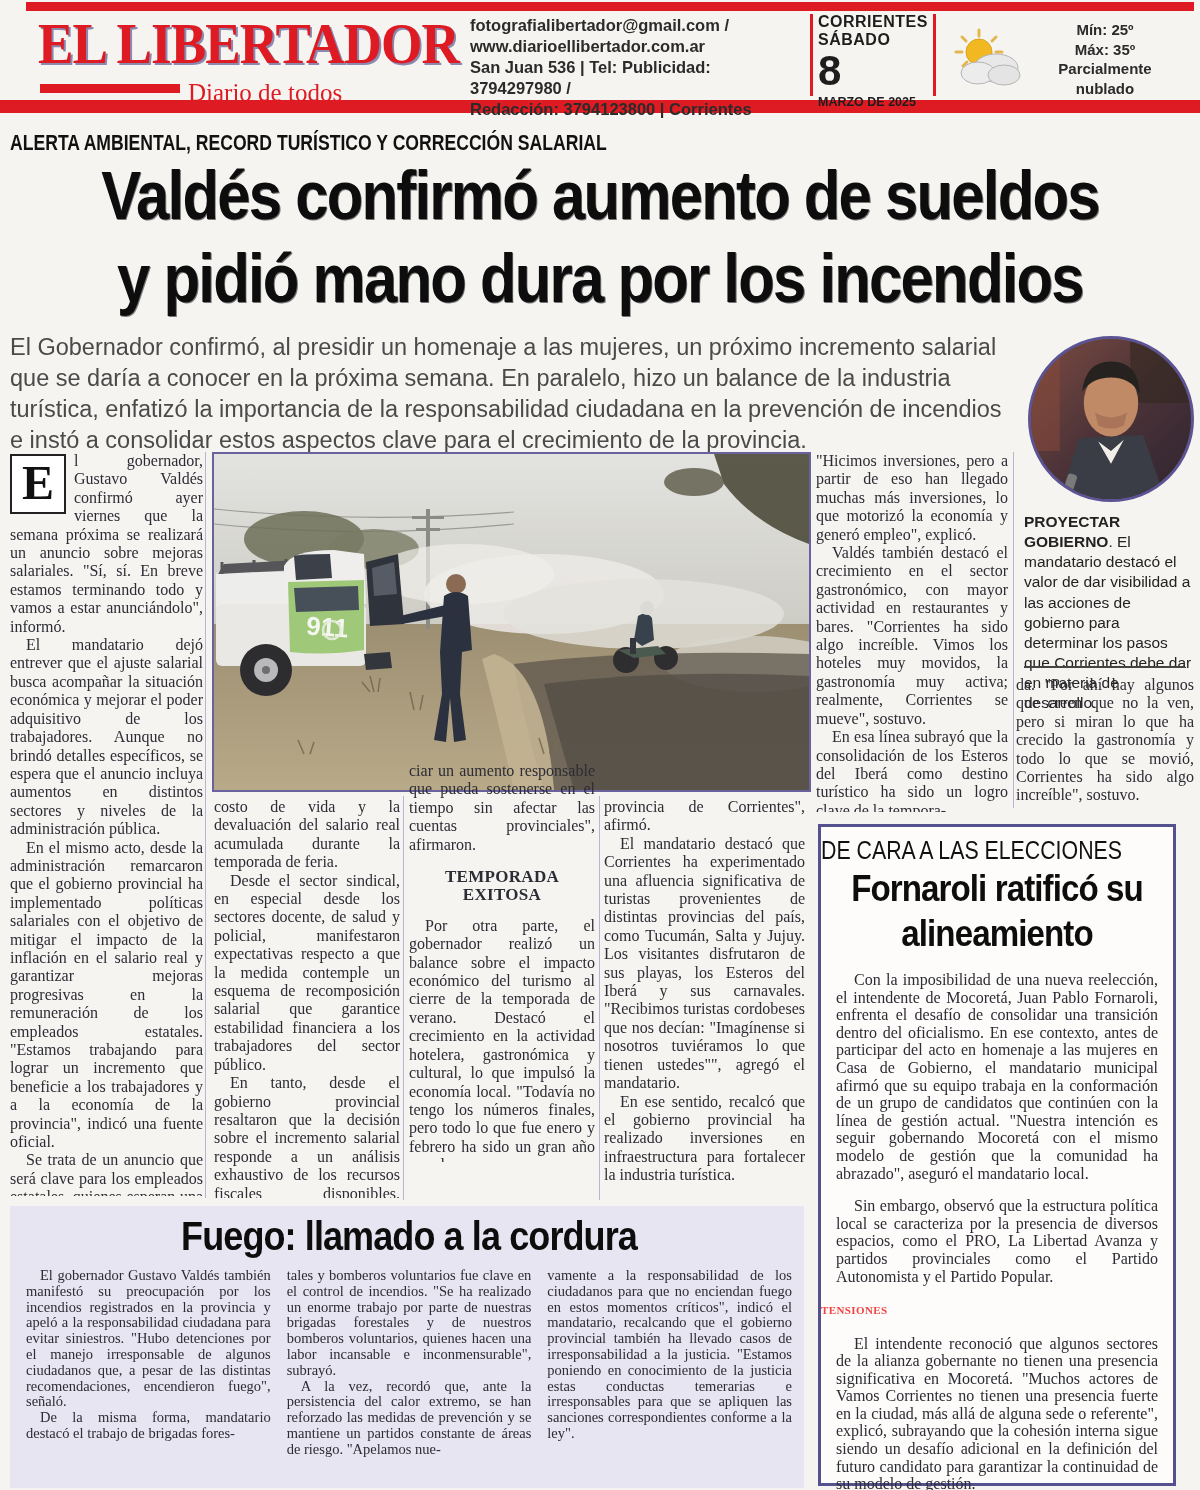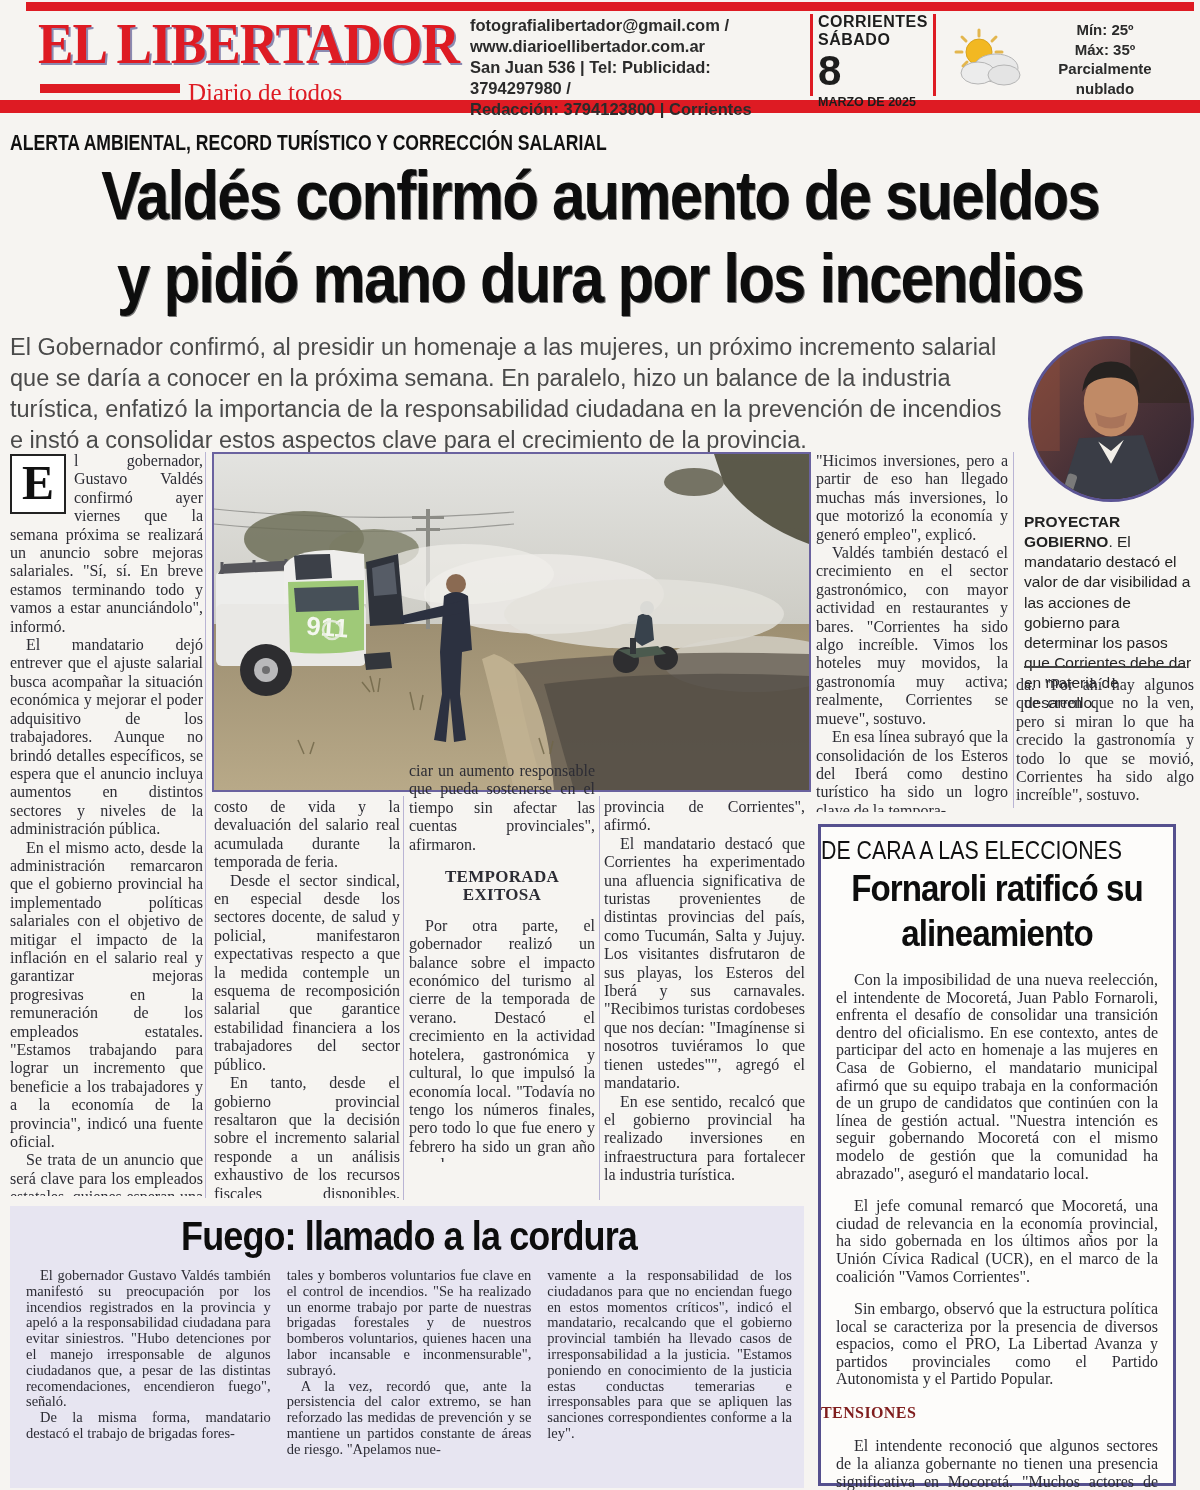--- a/index.html
+++ b/index.html
@@ -113,22 +113,22 @@
   }
   .elections-headline{
     text-align:center;font-size:36px;font-weight:700;color:#0d0d0d;
     line-height:1.25;letter-spacing:-1px;
     transform:scaleX(0.92);transform-origin:center;white-space:nowrap;
   }
   #elections-body{margin-top:6px;}
   #elections-body p{margin:15px;text-indent:18px;}
   #elections-body .serif-p{font-size:16px;line-height:17.6px;}
   #elections-subhead{
-    font-family:"Liberation Serif",serif;font-weight:700;font-size:16px;
-    margin:16px 0 14px 0;letter-spacing:0.4px;color:#7f1d1d;
+    font-family:"Liberation Serif",serif;font-weight:700;font-size:11px;
+    margin:16px 0 14px 0;letter-spacing:0.4px;color:#ef4444;
   }
   
   #fire-box{
     left:10px;top:1206px;width:766px;height:266px;
     background:#e7e5f1;padding:6px 12px 10px 16px;
   }
   #fire-headline{
     text-align:center;font-size:40px;font-weight:700;color:#0d0d0d;
     letter-spacing:-1px;line-height:1.1;margin:2px 0 10px 0;
     transform:scaleX(0.9);transform-origin:center;white-space:nowrap;
@@ -345,21 +345,20 @@
 <div class="abs vdiv" id="vd2"></div>
 <div class="abs vdiv" id="vd3"></div>
 <div class="abs vdiv" id="vd4"></div>
 
 <div class="abs" id="elections-box">
   <div id="elections-kicker">DE CARA A LAS ELECCIONES</div>
   <div class="elections-headline">Fornaroli ratificó su</div>
   <div class="elections-headline">alineamiento</div>
   <div class="serif" id="elections-body">
     <p class="serif-p">Con la imposibilidad de una nueva reelección, el intendente de Mocoretá, Juan Pablo Fornaroli, enfrenta el desafío de consolidar una transición dentro del oficialismo. En ese contexto, antes de participar del acto en homenaje a las mujeres en Casa de Gobierno, el mandatario municipal afirmó que su equipo trabaja en la conformación de un grupo de candidatos que continúen con la línea de gestión actual. "Nuestra intención es seguir gobernando Mocoretá con el mismo modelo de gestión que la comunidad ha abrazado", aseguró el mandatario local.</p>
-    <p class="serif-p">El jefe comunal remarcó que Mocoretá, una ciudad de relevancia en la economía provincial, ha sido gobernada en los últimos años por la Unión Cívica Radical (UCR), en el marco de la coalición "Vamos Corrientes".</p>
     <p class="serif-p">Sin embargo, observó que la estructura política local se caracteriza por la presencia de diversos espacios, como el PRO, La Libertad Avanza y partidos provinciales como el Partido Autonomista y el Partido Popular.</p>
     <div id="elections-subhead">TENSIONES</div>
     <p class="serif-p">El intendente reconoció que algunos sectores de la alianza gobernante no tienen una presencia significativa en Mocoretá. "Muchos actores de Vamos Corrientes no tienen una presencia fuerte en la ciudad, más allá de alguna sede o referente", explicó, subrayando que la cohesión interna sigue siendo un desafío adicional en la definición del futuro candidato para garantizar la continuidad de su modelo de gestión.</p>
   </div>
 </div>
 
 <div class="abs" id="fire-box">
   <div id="fire-headline">Fuego: llamado a la cordura</div>
   <div id="fire-cols">
     <div class="fire-col serif serif-small">

